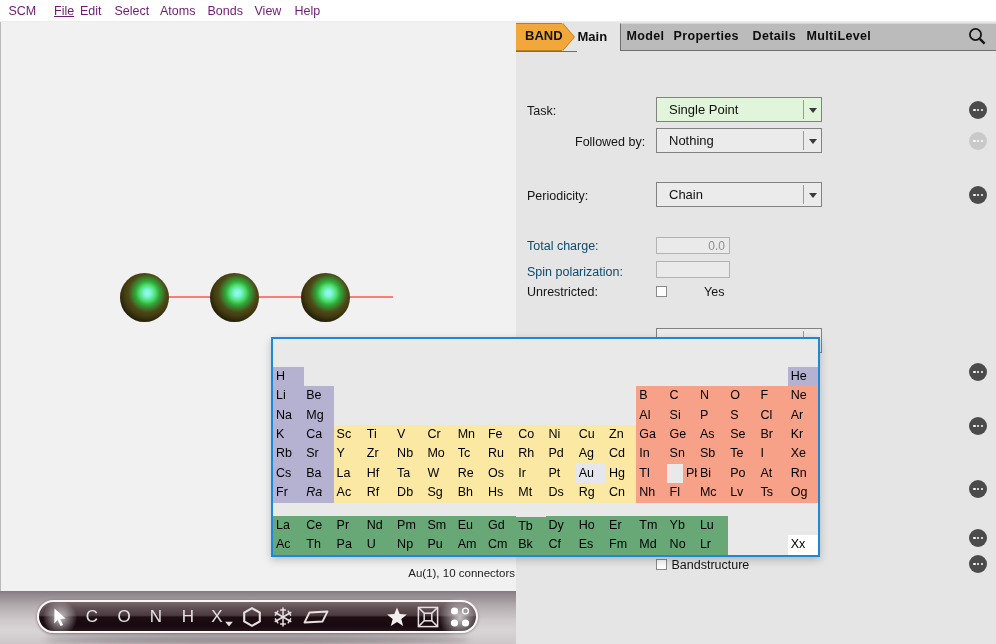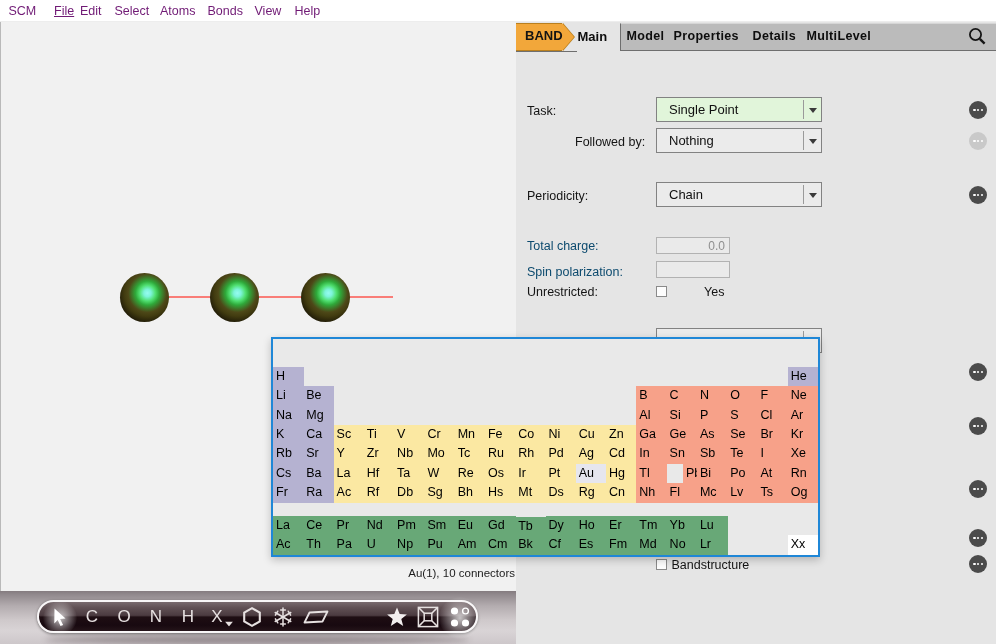--- a/index.html
+++ b/index.html
@@ -324,21 +324,21 @@
         <div class="el-cell el-d" style="left: 272.5px; top: 96.8px; width: 30.9778px;">Pt</div>
         <div class="el-cell el-sel" style="left: 302.778px; top: 96.8px; width: 30.9778px;">Au</div>
         <div class="el-cell el-d" style="left: 333.056px; top: 96.8px; width: 30.9778px;">Hg</div>
         <div class="el-cell el-p" style="left: 363.333px; top: 96.8px; width: 30.9778px;">Tl</div>
         <div class="el-cell el-p" style="left: 410px; top: 96.8px; width: 30.9778px;">Pb</div>
         <div class="el-cell el-p" style="left: 423.889px; top: 96.8px; width: 30.9778px;">Bi</div>
         <div class="el-cell el-p" style="left: 454.167px; top: 96.8px; width: 30.9778px;">Po</div>
         <div class="el-cell el-p" style="left: 484.444px; top: 96.8px; width: 30.9778px;">At</div>
         <div class="el-cell el-p" style="left: 514.722px; top: 96.8px; width: 30.2778px;">Rn</div>
         <div class="el-cell el-s" style="left: 0px; top: 116.16px; width: 30.9778px;">Fr</div>
-        <div class="el-cell el-s" style="left: 30.2778px; top: 116.16px; width: 30.9778px;">Ra</div>
+        <div class="el-cell el-s" style="left: 30.2778px; top: 116.16px; width: 30.9778px; font-style: italic;">Ra</div>
         <div class="el-cell el-d" style="left: 60.5556px; top: 116.16px; width: 30.9778px;">Ac</div>
         <div class="el-cell el-d" style="left: 90.8333px; top: 116.16px; width: 30.9778px;">Rf</div>
         <div class="el-cell el-d" style="left: 121.111px; top: 116.16px; width: 30.9778px;">Db</div>
         <div class="el-cell el-d" style="left: 151.389px; top: 116.16px; width: 30.9778px;">Sg</div>
         <div class="el-cell el-d" style="left: 181.667px; top: 116.16px; width: 30.9778px;">Bh</div>
         <div class="el-cell el-d" style="left: 211.944px; top: 116.16px; width: 30.9778px;">Hs</div>
         <div class="el-cell el-d" style="left: 242.222px; top: 116.16px; width: 30.9778px;">Mt</div>
         <div class="el-cell el-d" style="left: 272.5px; top: 116.16px; width: 30.9778px;">Ds</div>
         <div class="el-cell el-d" style="left: 302.778px; top: 116.16px; width: 30.9778px;">Rg</div>
         <div class="el-cell el-d" style="left: 333.056px; top: 116.16px; width: 30.9778px;">Cn</div>

